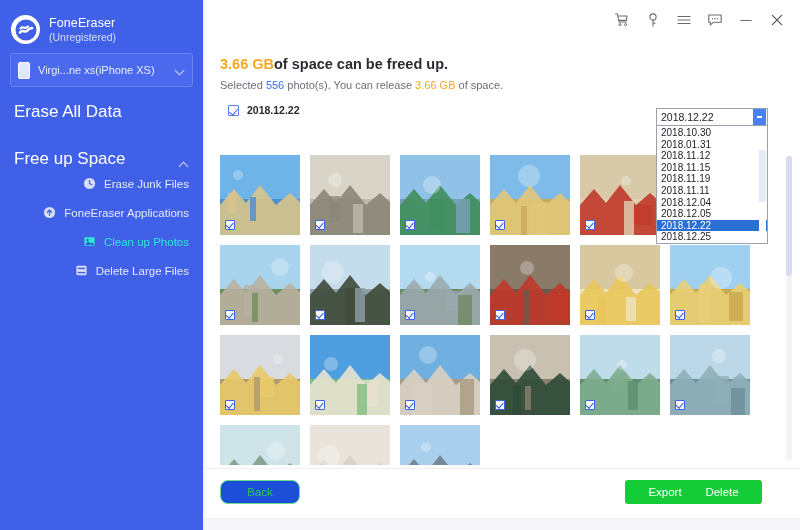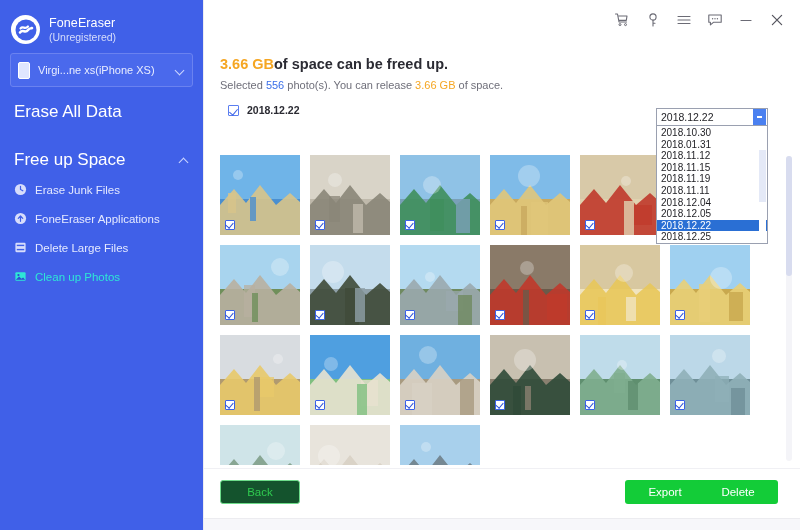--- a/index.html
+++ b/index.html
@@ -72,25 +72,26 @@
     transform: rotate(45deg);
   }
   .chev.up::before { transform: rotate(-135deg); top: 3px; }
 
   .nav-head {
     font-size: 17px; font-weight: normal; color: #ffffff;
     padding: 0 14px; height: 30px; display: flex; align-items: center;
     cursor: pointer;
   }
   #nav-erase-all { margin-top: 10px; }
-  #nav-free-head { margin-top: 18px; justify-content: space-between; }
+  #nav-free-head { margin-top: 12px; justify-content: space-between; align-items: flex-end; }
   .nav-item {
     height: 29px; display: flex; align-items: center;
     padding: 0 14px; font-size: 11.5px; color: #e4e9ff;
     cursor: pointer;
+    justify-content: flex-end;
   }
   .nav-item.active { color: #2ee6d6; }
   .nav-ico { width: 13px; height: 13px; margin-right: 8px; flex: 0 0 13px; display:block;}
 
   
   #main {
     flex: 1 1 auto; height: 530px;
     background: #ffffff;
     position: relative;
     border-left: 1px solid #ececf2;
@@ -212,34 +213,34 @@
 
   
   #footer {
     position: absolute; left: 0; right: 0; bottom: 0;
     height: 62px; background: #ffffff;
     border-top: 1px solid #f0f0f4;
   }
   #btn-back {
     position: absolute; left: 16px; top: 11px;
     width: 80px; height: 24px;
-    border: 1px solid #6ddc8a; border-radius: 3px;
-    background: #14532d; color: #2fc94f;
+    border: 1px solid #6ddc8a; border-radius: 8px;
+    background: #1d4ed8; color: #2fc94f;
     font-size: 11.5px; font-family: "Liberation Sans", sans-serif;
     cursor: pointer;
   }
   #btn-export, #btn-delete {
     position: absolute; top: 11px;
     width: 80px; height: 24px; border: none; border-radius: 3px;
     background: #13cc38; color: #ffffff;
     font-size: 11.5px; font-family: "Liberation Sans", sans-serif;
     cursor: pointer;
   }
   #btn-export { right: 95px; }
-  #btn-delete { right: 22px; }
+  #btn-delete { right: 38px; }
   #footer-strip {
     position: absolute; left: 0; right: 0; bottom: 0; height: 12px;
     background: #f7f7fa; border-top: 1px solid #ececf0;
   }
 </style>
 </head>
 <body>
 
 <div id="app">
 
@@ -281,38 +282,38 @@
       </svg>
       <span>Erase Junk Files</span>
     </div>
 
     <div class="nav-item">
       <svg class="nav-ico" viewBox="0 0 14 14">
         <circle cx="7" cy="7" r="6" fill="#d7ddfb"></circle>
         <path d="M7 10 V4.5 M4.6 6.8 L7 4.3 L9.4 6.8" stroke="#4060e8" stroke-width="1.3" fill="none" stroke-linecap="round" stroke-linejoin="round"></path>
       </svg>
       <span>FoneEraser Applications</span>
+    </div>
+
+    <div class="nav-item active">
+      <svg class="nav-ico" viewBox="0 0 14 14">
+        <rect x="1.5" y="2.5" width="11" height="9" rx="1" fill="#2ee6d6"></rect>
+        <circle cx="4.8" cy="5.5" r="1.2" fill="#2f4ad0"></circle>
+        <path d="M2 10.5 L5.5 7 L8 9.5 L9.8 8 L12 10.5 Z" fill="#2f4ad0"></path>
+      </svg>
+      <span>Clean up Photos</span>
     </div>
 
     <div class="nav-item">
       <svg class="nav-ico" viewBox="0 0 14 14">
         <rect x="1.5" y="2" width="11" height="10" rx="1.2" fill="#d7ddfb"></rect>
         <rect x="3" y="4" width="8" height="1.5" fill="#4060e8"></rect>
         <rect x="3" y="8.5" width="8" height="1.5" fill="#4060e8"></rect>
       </svg>
       <span>Delete Large Files</span>
-    </div>
-
-    <div class="nav-item active">
-      <svg class="nav-ico" viewBox="0 0 14 14">
-        <rect x="1.5" y="2.5" width="11" height="9" rx="1" fill="#2ee6d6"></rect>
-        <circle cx="4.8" cy="5.5" r="1.2" fill="#2f4ad0"></circle>
-        <path d="M2 10.5 L5.5 7 L8 9.5 L9.8 8 L12 10.5 Z" fill="#2f4ad0"></path>
-      </svg>
-      <span>Clean up Photos</span>
     </div>
   </div>
 
   <div id="main">
 
     <div id="titlebar">
       <div class="tb-btn">
         <svg width="16" height="16" viewBox="0 0 16 16">
           <path d="M1.5 2 H3.5 L5 10 H12.5" stroke="#6b6b75" stroke-width="1.1" fill="none" stroke-linecap="round" stroke-linejoin="round"></path>
           <path d="M4.2 4 H13 L12.3 8.4 H5" stroke="#6b6b75" stroke-width="1.1" fill="none" stroke-linejoin="round"></path>

